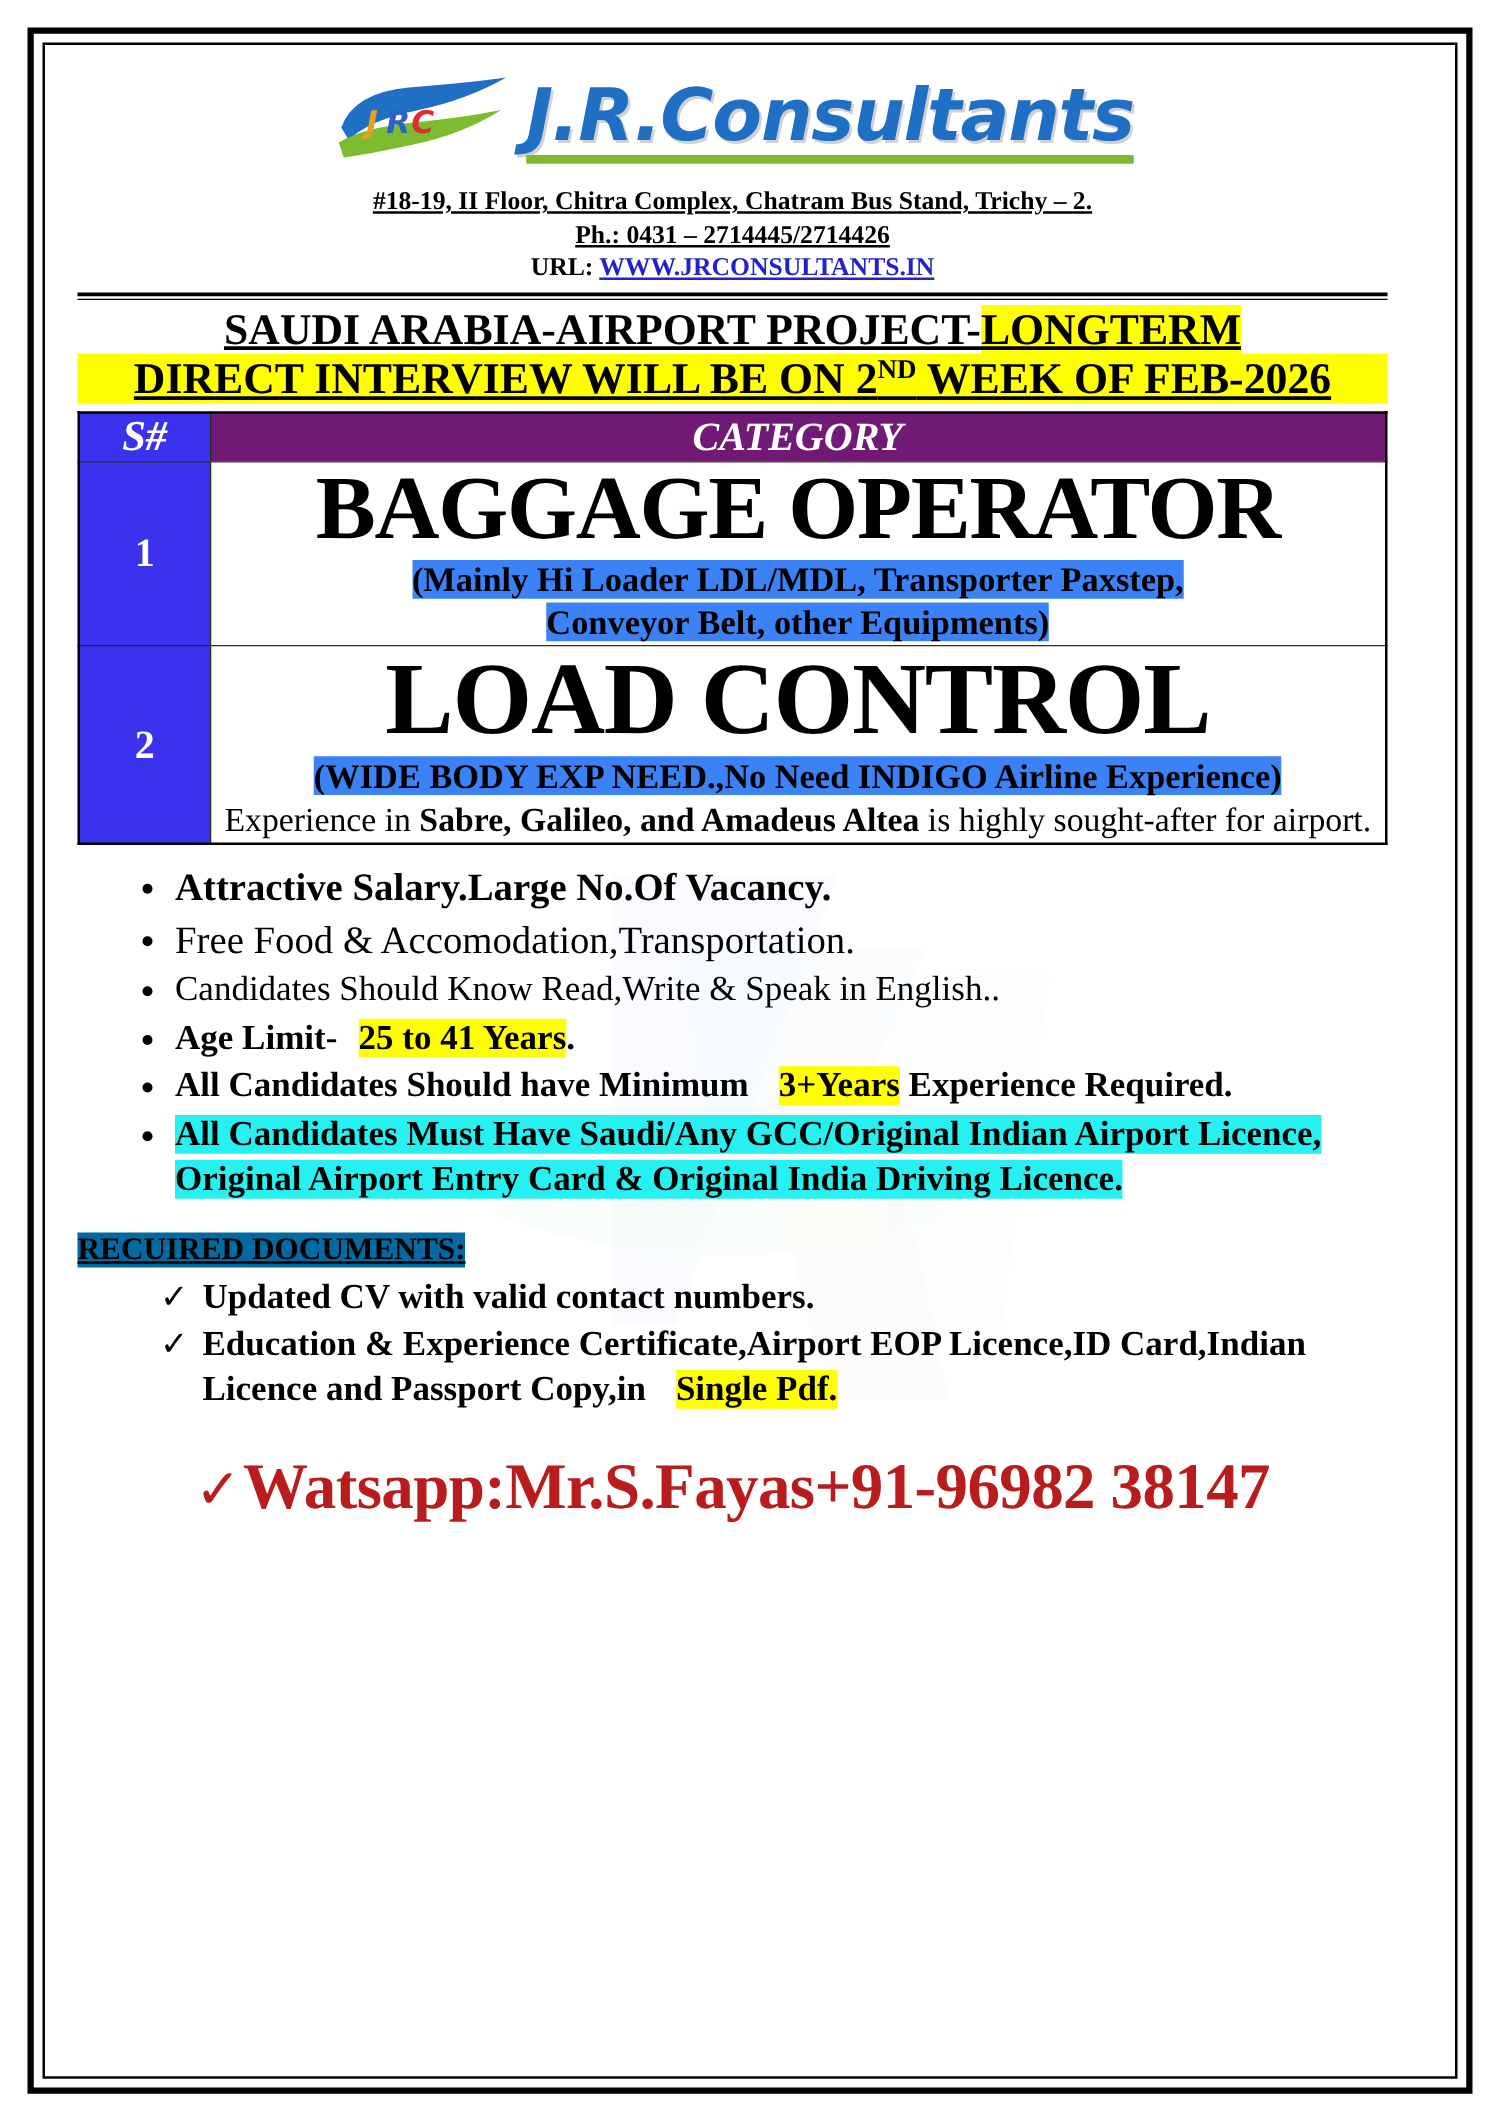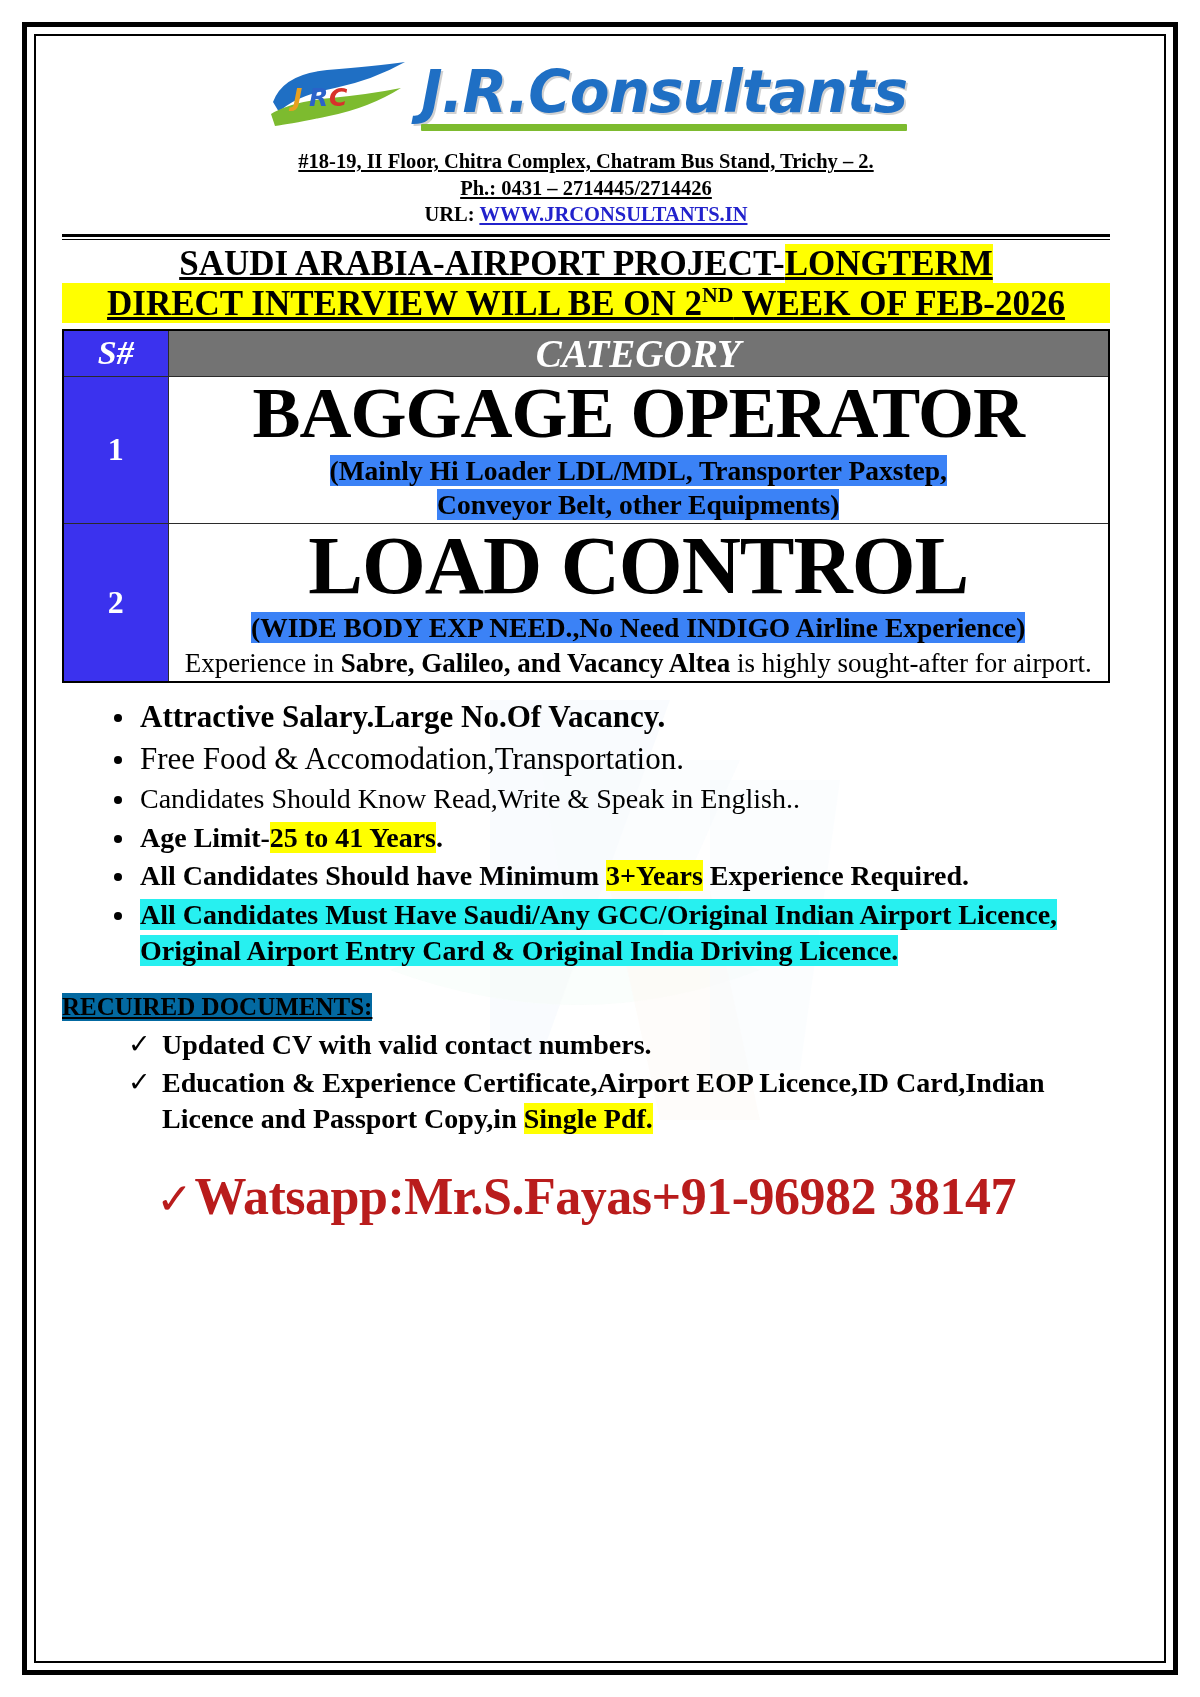--- a/index.html
+++ b/index.html
@@ -70,22 +70,22 @@
     border:2px solid #000;
   }
   table.cat td,table.cat th{border:1px solid #2b2b2b;padding:0;vertical-align:middle;}
   .col-sn{width:105px;}
   th.sn-head{
     background:#3B32EE;color:#fff;font-family:"Liberation Serif", serif;
     font-style:italic;font-weight:bold;font-size:34px;text-align:center;
     padding:6px 0;border-right:2px solid #000;
   }
   th.cat-head{
-    background:#737373;color:#fff;font-family:"Liberation Serif", serif;
-    font-style:italic;font-weight:bold;font-size:39px;text-align:center;padding:6px 0;
+    background:#701a75;color:#fff;font-family:"Liberation Serif", serif;
+    font-style:italic;font-weight:bold;font-size:32px;text-align:center;padding:6px 0;
   }
   td.sn-cell{
     background:#3B32EE;color:#fff;font-family:"Liberation Serif", serif;
     font-weight:bold;font-size:32px;text-align:center;border-right:2px solid #000;
   }
   td.cat-cell{padding:6px 10px 12px;text-align:center;background:transparent;}
   .job-title{
     font-family:"Liberation Serif", serif;font-weight:bold;color:#000;line-height:1.02;
     font-size:72px;letter-spacing:-1px;
   }
@@ -108,21 +108,21 @@
     margin-bottom:2px;line-height:1.30;
   }
   .bullets li:before{
     content:"";position:absolute;left:-26px;top:.54em;
     width:8px;height:8px;background:#000;border-radius:50%;
   }
   .b-big-bold{font-size:31px;font-weight:bold;}
   .b-big{font-size:31px;font-weight:normal;}
   .b-mid{font-size:28px;font-weight:normal;}
   .b-bold{font-size:28px;font-weight:bold;}
-  .hl-y{background:#FFFF00;}
+  .hl-y{background:#FFFF00;margin-left:17px;}
   .hl-c{background:#27F0F0;}
   li.cyan-li span.hl-c{box-decoration-break:clone;-webkit-box-decoration-break:clone;}
 
   
   .docs-head{
     display:inline-block;margin-top:22px;font-family:"Liberation Serif", serif;
     font-weight:bold;font-size:25px;background:#0369a1;text-decoration:underline;color:#000;
   }
   .docs-list{list-style:none;margin:6px 0 0;padding:0 0 0 100px;}
   .docs-list li{
@@ -205,21 +205,21 @@
             </div>
           </td>
         </tr>
         <tr>
           <td class="sn-cell">2</td>
           <td class="cat-cell">
             <div class="job-title smaller">LOAD CONTROL</div>
             <div class="job-sub">
               <span class="gray">(WIDE BODY EXP NEED.,No Need INDIGO Airline Experience)</span>
             </div>
-            <div class="job-note"><span>Experience in </span><b>Sabre, Galileo, and Vacancy Altea</b><span> is highly sought-after for airport.</span></div>
+            <div class="job-note"><span>Experience in </span><b>Sabre, Galileo, and Amadeus Altea</b><span> is highly sought-after for airport.</span></div>
           </td>
         </tr>
       </tbody>
     </table>
 
     <ul class="bullets">
       <li class="b-big-bold"><span>Attractive Salary.Large No.Of Vacancy.</span></li>
       <li class="b-big"><span>Free Food &amp; Accomodation,Transportation.</span></li>
       <li class="b-mid"><span>Candidates Should Know Read,Write &amp; Speak in English..</span></li>
       <li class="b-bold"><span>Age Limit-</span><span class="hl-y">25 to 41 Years</span><span>.</span></li>

